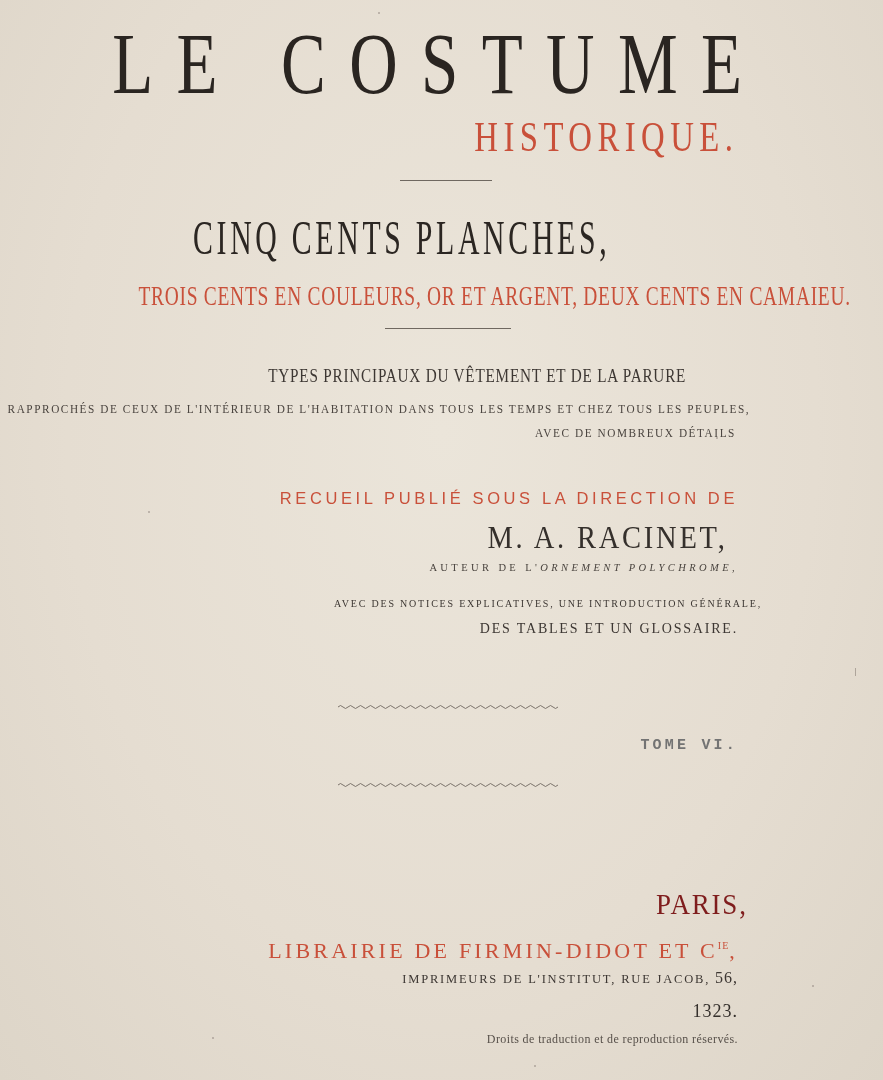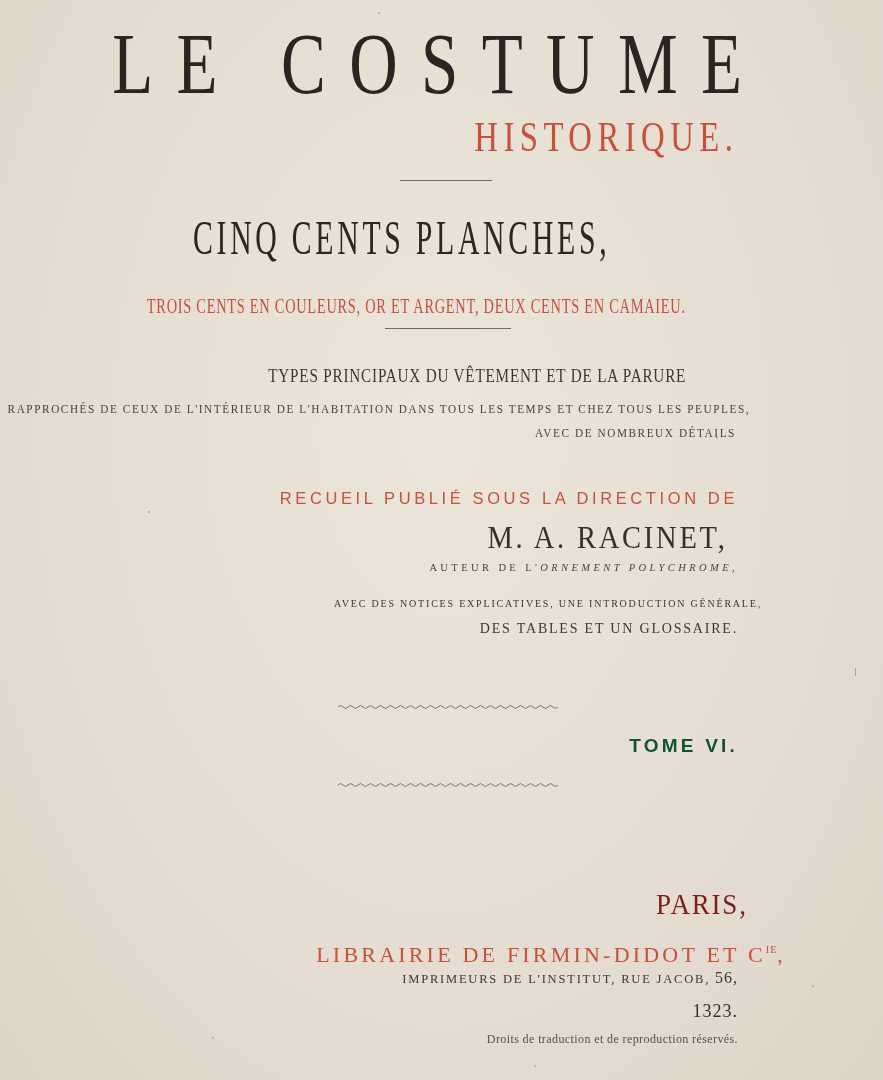--- a/index.html
+++ b/index.html
@@ -68,25 +68,24 @@
 
     #planches {
       top: 210px;
       font-size: 48px;
       line-height: 56px;
       letter-spacing: 6px;
     }
     #planches .condensed { transform: scaleX(0.62); }
 
     #couleurs {
-      top: 291px;
-      font-size: 20px;
+      top: 281px;
+      font-size: 27px;
       line-height: 30px;
       letter-spacing: 1px;
-      padding-left: 42px;
     }
     #couleurs .condensed { transform: scaleX(0.72); }
 
     #types {
       top: 364px;
       font-size: 19px;
       line-height: 24px;
       letter-spacing: 1px;
       color: #3d3733;
     }
@@ -150,44 +149,43 @@
       position: absolute;
       left: 338px;
       width: 220px;
       height: 6px;
     }
     #wavy1 { top: 704px; }
     #wavy2 { top: 782px; }
 
     #tome {
       top: 733px;
-      font-family: Liberation Sans, sans-serif;
+      font-family: Liberation Mono, monospace;
       font-weight: 700;
-      font-size: 19px;
+      font-size: 15px;
       line-height: 26px;
       letter-spacing: 3.2px;
-      color: #14532d;
+      color: #737373;
     }
 
     #paris {
       top: 886px;
       font-size: 30px;
       line-height: 36px;
       letter-spacing: 2px;
       color: #7f1d1d;
       padding-left: 15px;
     }
     #paris .condensed { transform: scaleX(0.9); }
 
     #librairie {
       top: 930px;
       font-size: 22px;
-      line-height: 39px;
+      line-height: 32px;
       letter-spacing: 3.2px;
-      margin-left: 48px;
     }
     #librairie sup {
       font-size: 10px;
       letter-spacing: 1px;
       vertical-align: 9px;
     }
 
     #imprimeurs {
       top: 969px;
       font-size: 12.5px;

